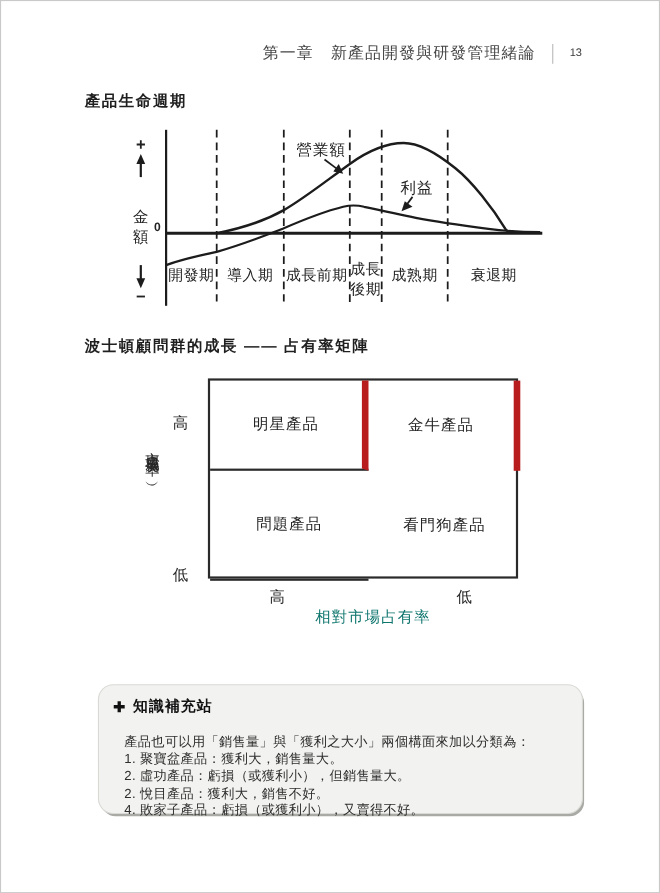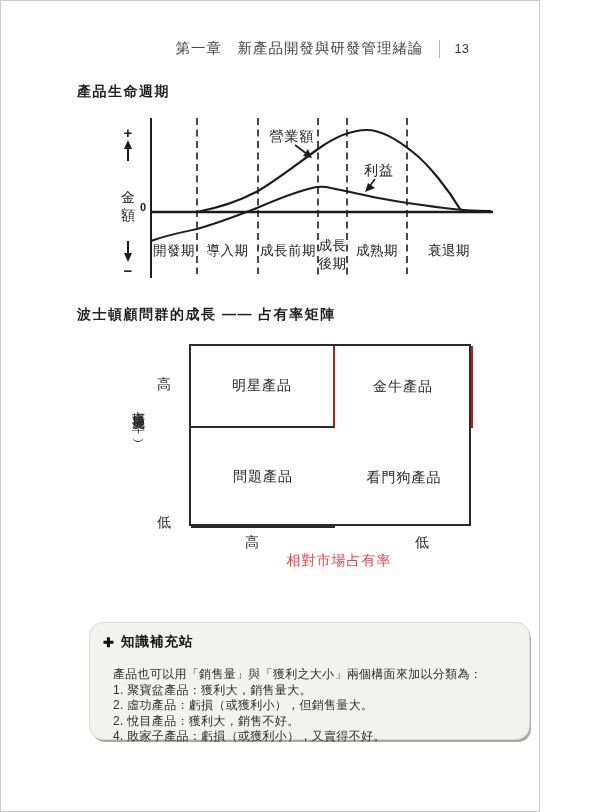--- a/index.html
+++ b/index.html
@@ -1,20 +1,20 @@
 <!DOCTYPE html>
 <html><head>
 <meta charset="utf-8">
 <style>
   * { margin: 0; padding: 0; box-sizing: border-box; }
   html, body { background: #fff; }
   body { font-family: "Liberation Sans", sans-serif; color: #2d2d2d; }
   #page {
     position: relative;
-    width: 540px;
+    width: 600px;
     height: 812px;
     background: #ffffff;
     border: 1px solid #c9c9c9;
     overflow: hidden;
   }
   
   .page-header {
     position: absolute;
     top: 38px;
     right: 70px;
@@ -23,21 +23,21 @@
     color: #454545;
     font-size: 14.5px;
     letter-spacing: 1px;
   }
   .header-divider {
     width: 1px;
     height: 18px;
     background: #b8b8b8;
     margin: 0 15px;
   }
-  .page-number { font-size: 13px; color: #3a3a3a; letter-spacing: 0; }
+  .page-number { font-size: 10px; color: #3a3a3a; letter-spacing: 0; }
   
   .section-title {
     position: absolute;
     left: 76px;
     font-size: 14px;
     font-weight: 700;
     color: #1f1f1f;
     letter-spacing: 1.5px;
   }
   #plc-title { top: 82px; }
@@ -61,21 +61,21 @@
     border: 2px solid #2a2a2a;
   }
   .bcg-cell {
     display: flex;
     align-items: center;
     justify-content: center;
     font-size: 14px;
     letter-spacing: 1px;
     color: #252525;
   }
-  .bcg-cell.br { border-right: 2px solid #b91c1c; }
+  .bcg-cell.br { border-right: 6px solid #b91c1c; }
   .bcg-cell.bb { border-bottom: 2px solid #2a2a2a; }
   .bcg-side-label { position: absolute; font-size: 14px; color: #252525; letter-spacing: 1px; }
   #bcg-y-high { left: 156px; top: 375px; }
   #bcg-y-low  { left: 156px; top: 513px; }
   #bcg-x-high { left: 244px; top: 533px; }
   #bcg-x-low  { left: 414px; top: 533px; }
   #bcg-y-axis-label {
     position: absolute;
     left: 128px; top: 400px;
     height: 115px;
@@ -85,21 +85,21 @@
     letter-spacing: 2px;
     color: #252525;
   }
   #bcg-x-axis-label {
     position: absolute;
     left: 188px; top: 551px;
     width: 300px;
     text-align: center;
     font-size: 14px;
     letter-spacing: 1px;
-    color: #ef4444;
+    color: #0f766e;
   }
   
   .knowledge-box {
     position: absolute;
     left: 88px; top: 621px;
     width: 441px; height: 118px;
     background: #f2f2f0;
     border: 1px solid #d9d9d5;
     border-radius: 14px;
     box-shadow: 2px 3px 0 -1px #a9a9a5;

